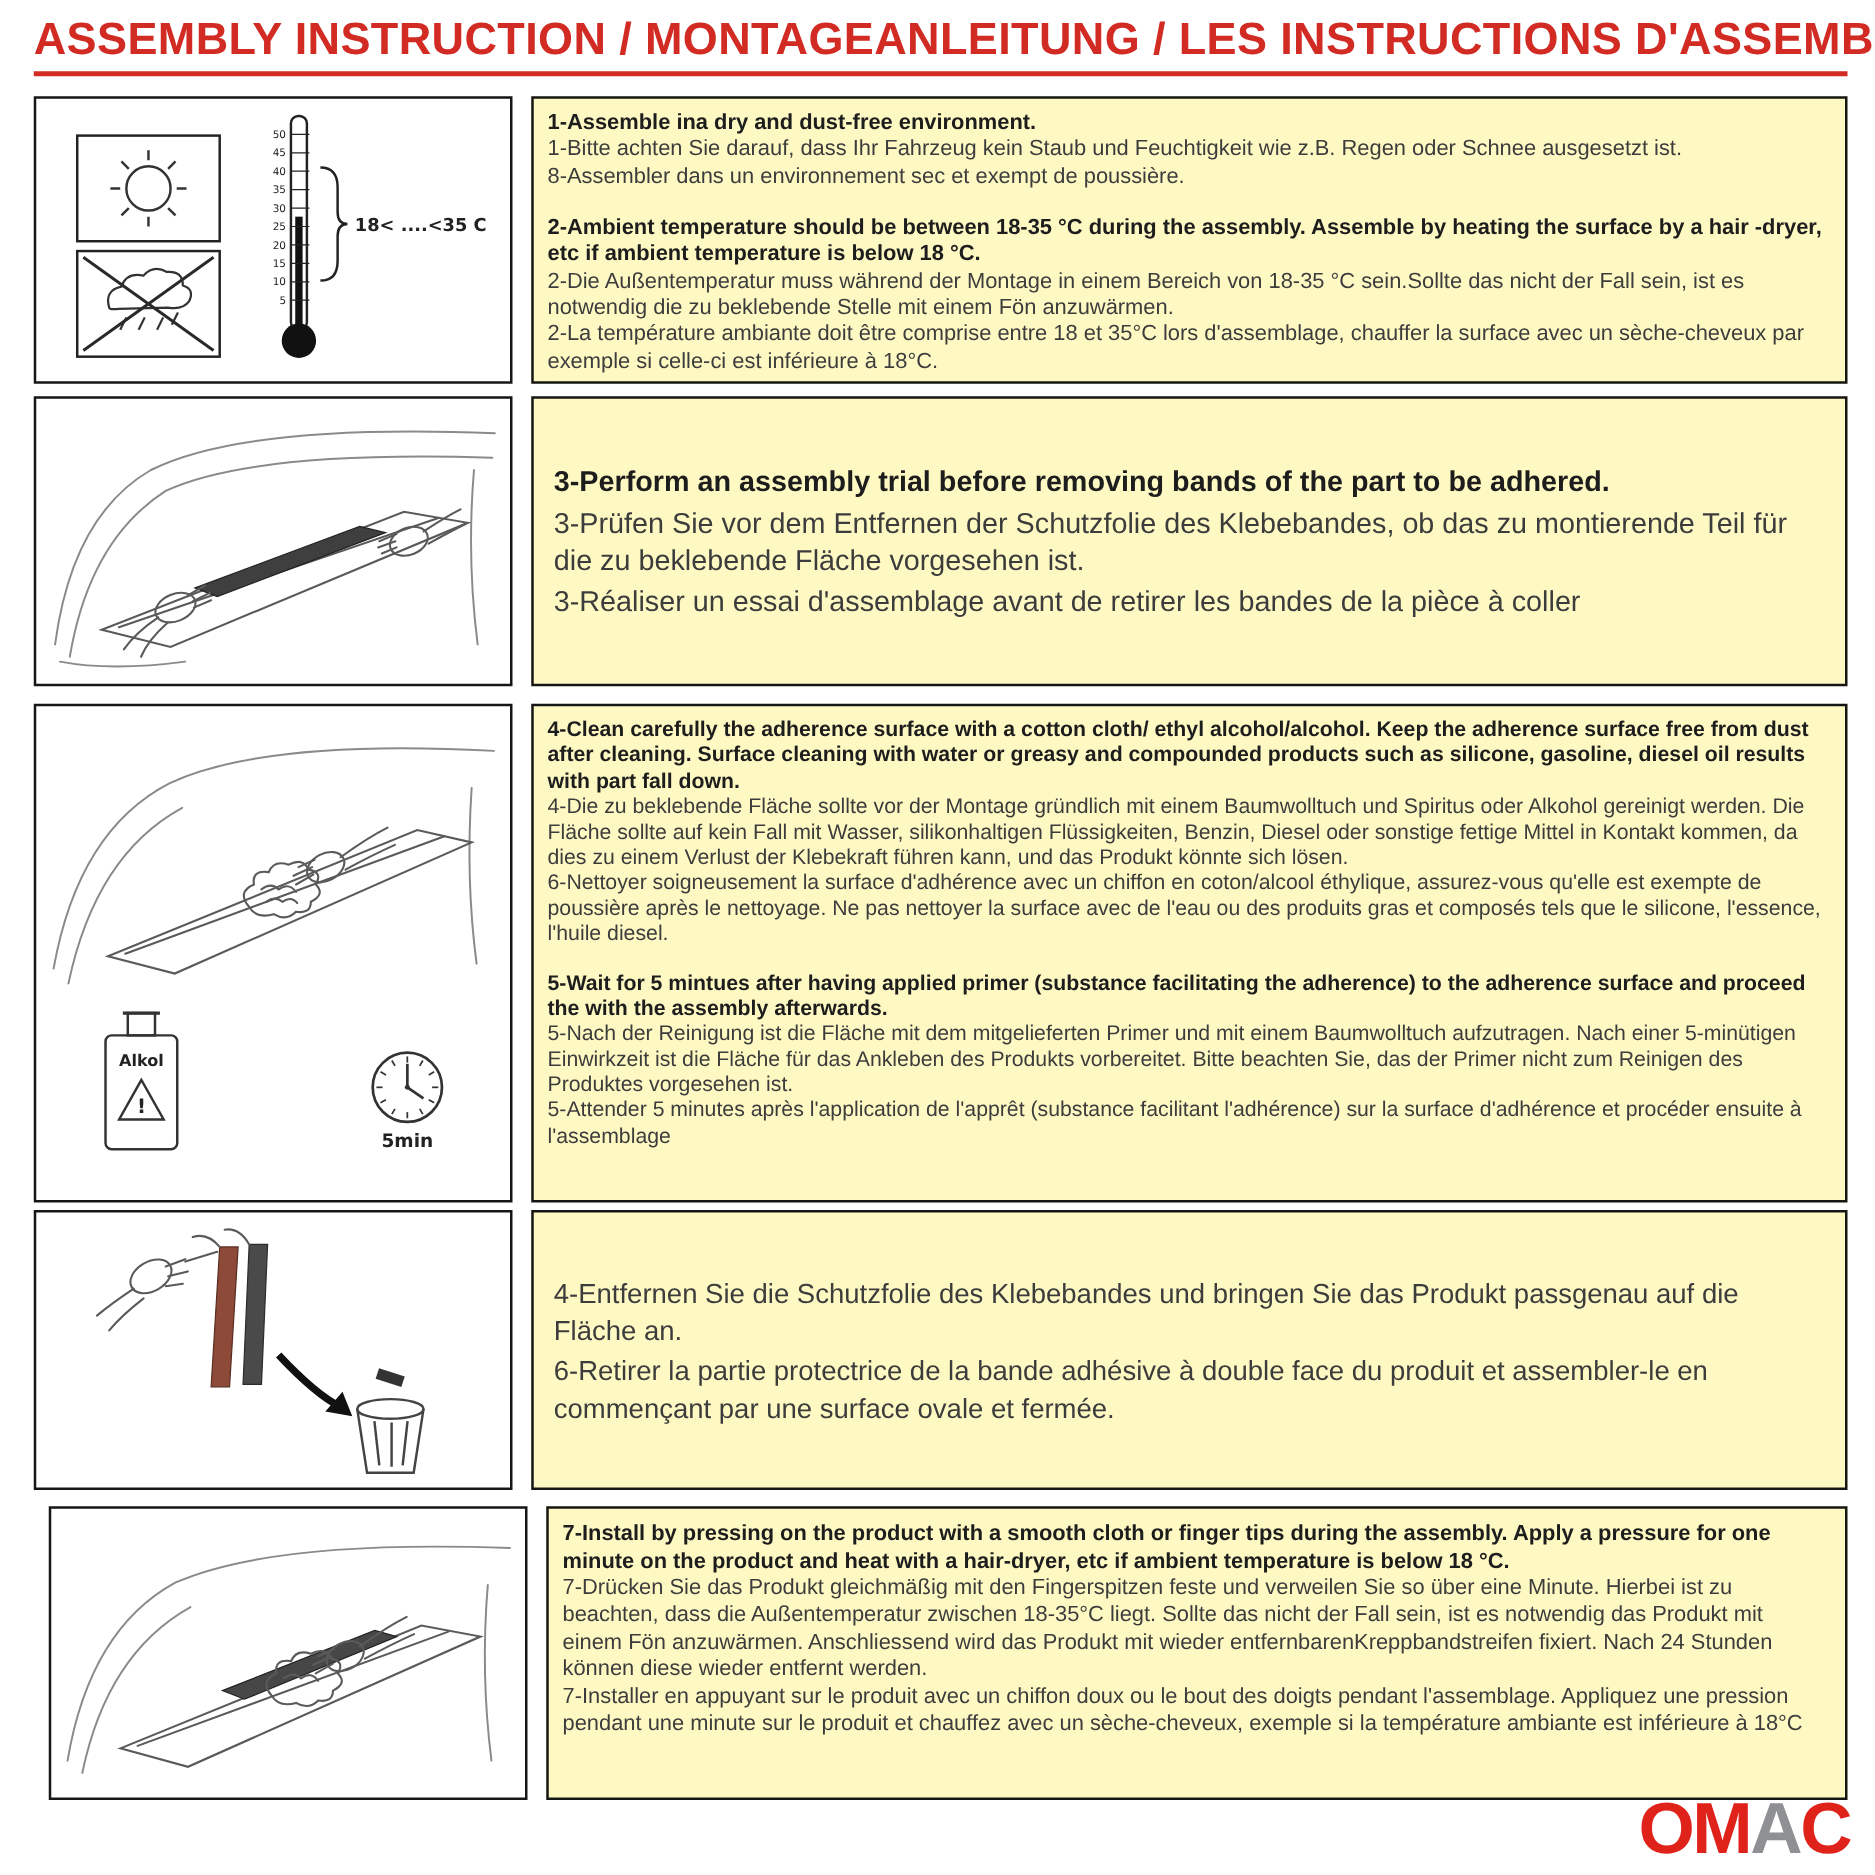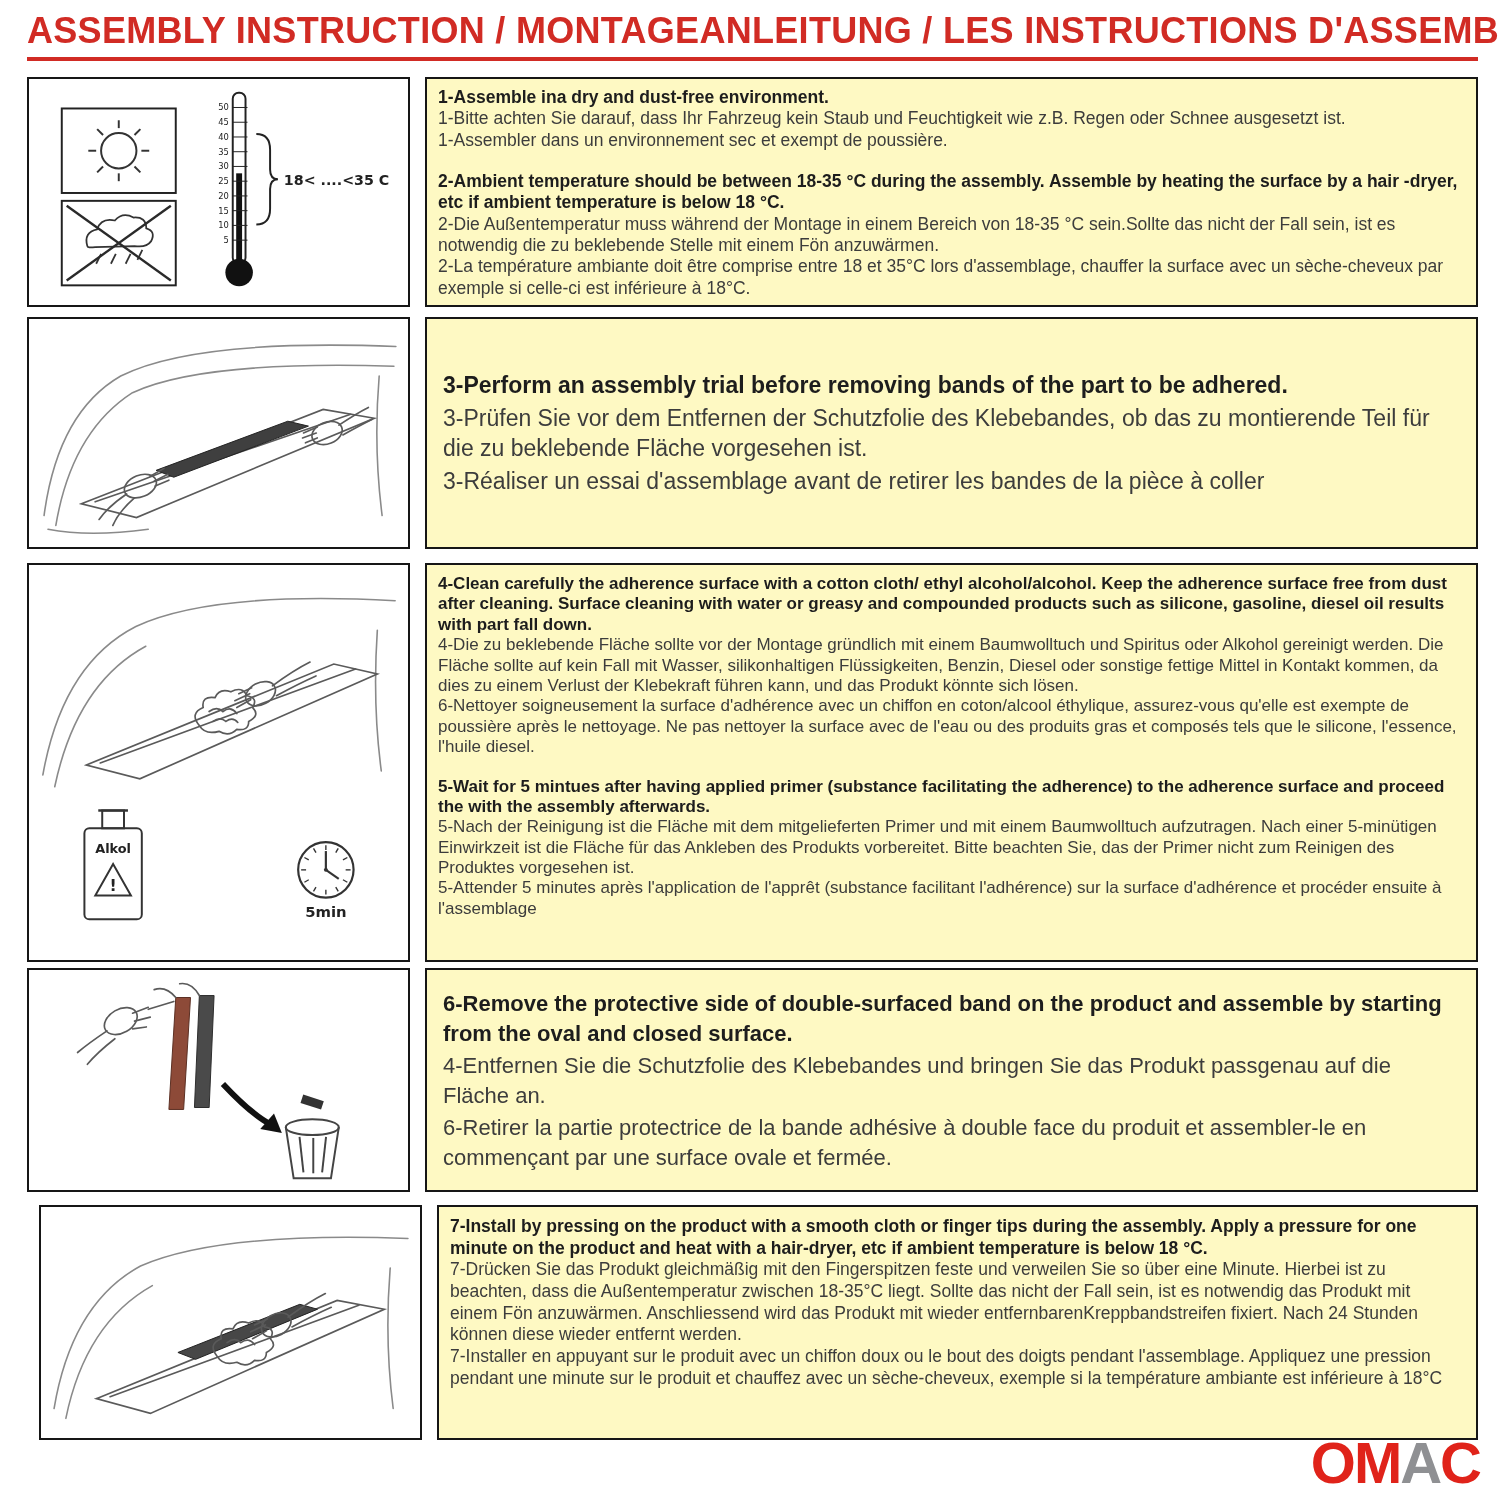--- a/index.html
+++ b/index.html
@@ -140,21 +140,21 @@
             <text x="202" y="167">5</text>
           </g>
           <path d="M230,56 Q244,56 244,72 L244,92 Q244,102 252,102 Q244,102 244,112 L244,132 Q244,148 230,148" stroke="#222" fill="none" stroke-width="2"></path>
           <text x="258" y="108" font-size="14.5" font-weight="600">18&lt; ....&lt;35 C</text>
         </g>
       </svg>
     </div>
     <div class="tbox">
       <p class="b">1-Assemble ina dry and dust-free environment.</p>
       <p>1-Bitte achten Sie darauf, dass Ihr Fahrzeug kein Staub und Feuchtigkeit wie z.B. Regen oder Schnee ausgesetzt ist.</p>
-      <p>1-Assembler dans un environnement sec et exempt de poussière.</p>
+      <p>8-Assembler dans un environnement sec et exempt de poussière.</p>
       <div class="sp"></div>
       <p class="b">2-Ambient temperature should be between 18-35 °C  during the assembly. Assemble by heating the surface by a hair -dryer, etc if ambient temperature is below 18 °C.</p>
       <p>2-Die Außentemperatur muss während der Montage in einem Bereich von 18-35 °C  sein.Sollte das nicht der Fall sein, ist es notwendig die zu beklebende Stelle mit einem Fön anzuwärmen.</p>
       <p>2-La température ambiante doit être comprise entre 18 et 35°C lors d'assemblage, chauffer la surface avec un sèche-cheveux par exemple si celle-ci est inférieure à 18°C.</p>
     </div>
   </div>
 
   <div class="row row2">
     <div class="illus">
       <svg viewBox="0 0 383 232">
@@ -285,21 +285,20 @@
           <ellipse cx="287" cy="160" rx="27" ry="8"></ellipse>
           <path d="M260,160 L268,212 L306,212 L314,160"></path>
           <line x1="274" y1="170" x2="278" y2="206"></line>
           <line x1="288" y1="171" x2="288" y2="207"></line>
           <line x1="301" y1="170" x2="297" y2="206"></line>
           <rect x="276" y="130" width="22" height="9" transform="rotate(18 287 134)" fill="#333" stroke="none"></rect>
         </g>
       </svg>
     </div>
     <div class="tbox">
-      <p class="b">6-Remove the protective side of double-surfaced band on the product and assemble by starting from the oval and closed surface.</p>
       <p>4-Entfernen Sie die Schutzfolie des Klebebandes und bringen Sie das Produkt passgenau auf die Fläche an.</p>
       <p>6-Retirer la partie protectrice de la bande adhésive à double face du produit et assembler-le en commençant par une surface ovale et fermée.</p>
     </div>
   </div>
 
   <div class="row row5">
     <div class="illus">
       <svg viewBox="0 0 383 235">
         <g class="sketch">
           <path d="M12,205 Q30,98 100,60 Q180,25 372,32"></path>

